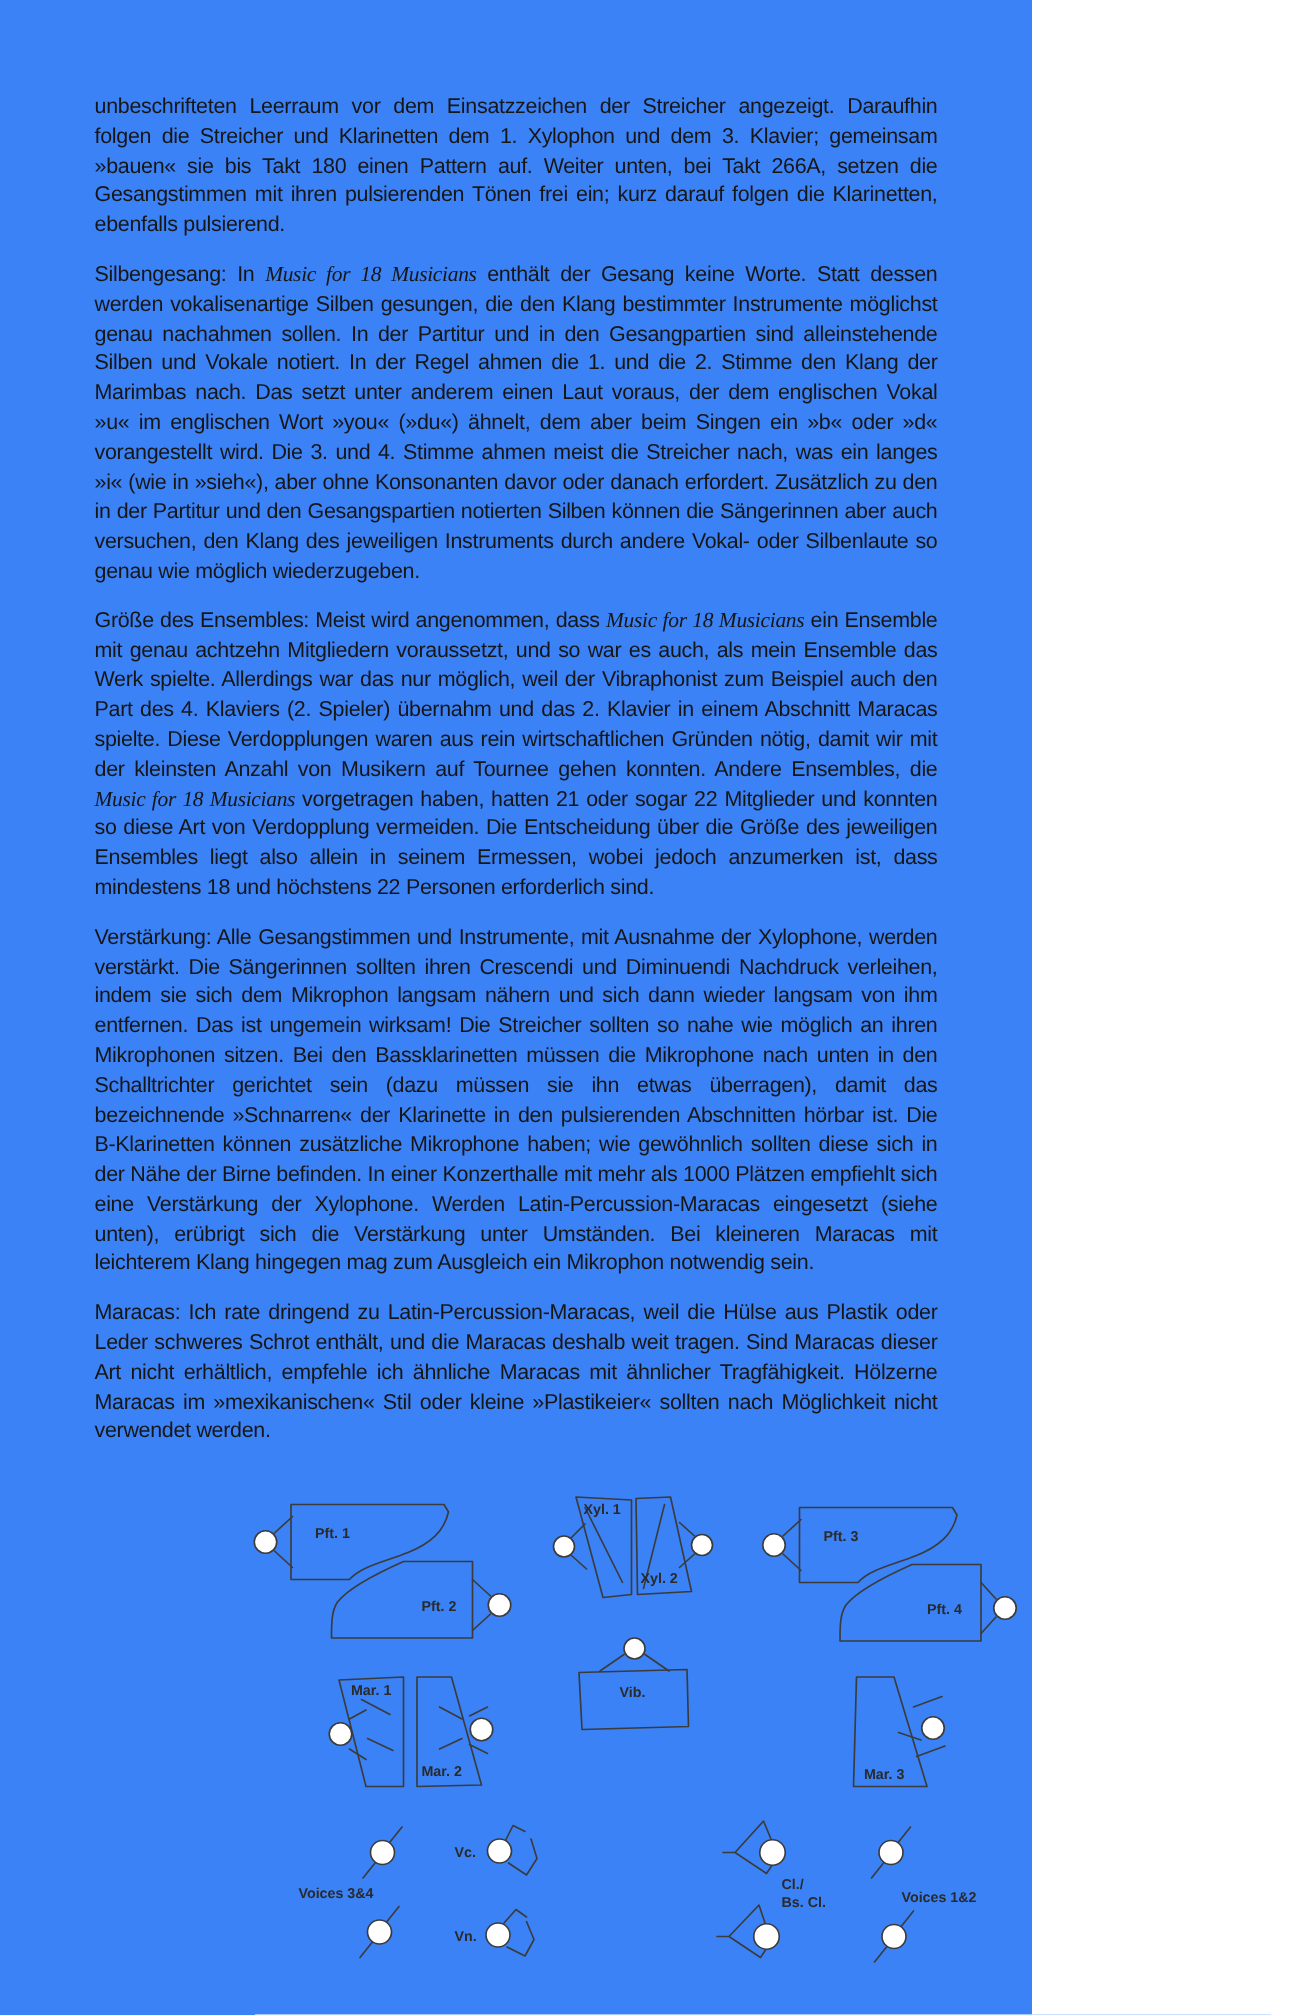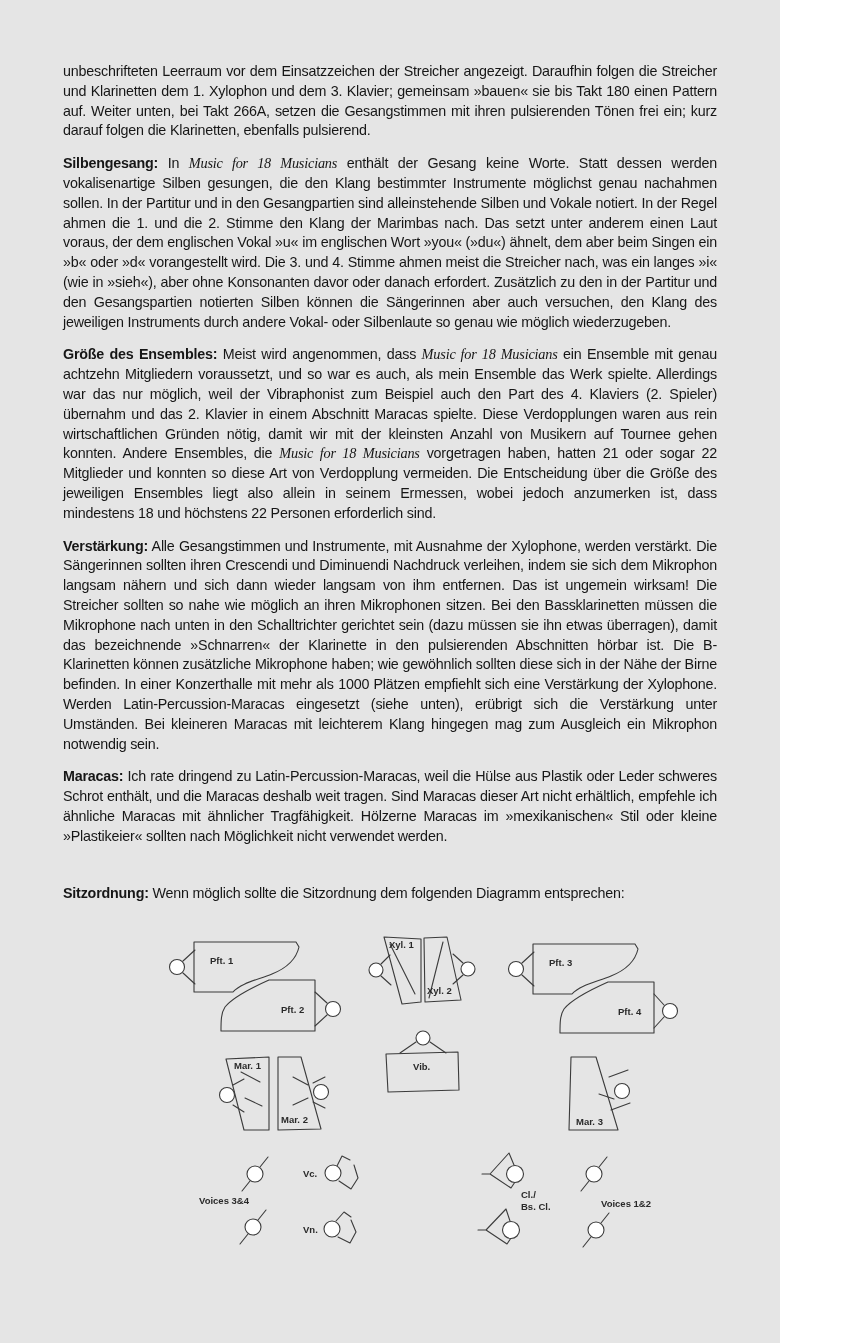--- a/index.html
+++ b/index.html
@@ -1,34 +1,34 @@
 <!DOCTYPE html>
 <html><head>
 <meta charset="utf-8">
 <style>
   html,body{margin:0;padding:0;background:#ffffff;}
   .page{
     position:relative;
-    width:780px;height:1343px;
-    background:#e5e5e5;
+    width:688px;height:1343px;
+    background:#3b82f6;
     overflow:hidden;
     font-family:"Liberation Sans",sans-serif;
     color:#161616;
   }
   .content{padding:62px 63px 0 63px;}
   .para{
     margin:0 0 13px 0;
     text-align:justify;
     font-size:14.3px;
     line-height:19.8px;
     letter-spacing:-0.2px;
     color:#161616;
   }
   .para.gap-top{margin-top:38px;}
-  .b{font-weight:bold;}
+  .b{font-weight:normal;}
   .i{font-style:italic;font-family:Liberation Serif, serif;}
   .diagram-wrap{margin:26px 0 0 0;}
   svg .shape{fill:none;stroke:#3b3b3b;stroke-width:1.1;stroke-linejoin:round;stroke-linecap:round;}
   svg .player{fill:#ffffff;stroke:#3b3b3b;stroke-width:1.1;}
   svg text{
     font-family:"Liberation Sans",sans-serif;
     font-size:9.5px;font-weight:bold;fill:#2a2a2a;
     letter-spacing:0;
   }
 </style>
@@ -37,21 +37,20 @@
 
 <div class="page">
   <div class="content">
 
     <div>
         <p class="para"><span class="">unbeschrifteten Leerraum vor dem Einsatzzeichen der Streicher angezeigt. Daraufhin folgen die Streicher und Klarinetten dem 1. Xylophon und dem 3. Klavier; gemeinsam »bauen« sie bis Takt 180 einen Pattern auf. Weiter unten, bei Takt 266A, setzen die Gesangstimmen mit ihren pulsierenden Tönen frei ein; kurz darauf folgen die Klarinetten, ebenfalls pulsierend.</span></p>
         <p class="para"><span class="b">Silbengesang:</span><span class=""> In </span><span class="i">Music for 18 Musicians</span><span class=""> enthält der Gesang keine Worte. Statt dessen werden vokalisenartige Silben gesungen, die den Klang bestimmter Instrumente möglichst genau nachahmen sollen. In der Partitur und in den Gesangpartien sind alleinstehende Silben und Vokale notiert. In der Regel ahmen die 1. und die 2. Stimme den Klang der Marimbas nach. Das setzt unter anderem einen Laut voraus, der dem englischen Vokal »u« im englischen Wort »you« (»du«) ähnelt, dem aber beim Singen ein »b« oder »d« vorangestellt wird. Die 3. und 4. Stimme ahmen meist die Streicher nach, was ein langes »i« (wie in »sieh«), aber ohne Konsonanten davor oder danach erfordert. Zusätzlich zu den in der Partitur und den Gesangspartien notierten Silben können die Sängerinnen aber auch versuchen, den Klang des jeweiligen Instruments durch andere Vokal- oder Silbenlaute so genau wie möglich wiederzugeben.</span></p>
         <p class="para"><span class="b">Größe des Ensembles:</span><span class=""> Meist wird angenommen, dass </span><span class="i">Music for 18 Musicians</span><span class=""> ein Ensemble mit genau achtzehn Mitgliedern voraussetzt, und so war es auch, als mein Ensemble das Werk spielte. Allerdings war das nur möglich, weil der Vibraphonist zum Beispiel auch den Part des 4. Klaviers (2. Spieler) übernahm und das 2. Klavier in einem Abschnitt Maracas spielte. Diese Verdopplungen waren aus rein wirtschaftlichen Gründen nötig, damit wir mit der kleinsten Anzahl von Musikern auf Tournee gehen konnten. Andere Ensembles, die </span><span class="i">Music for 18 Musicians</span><span class=""> vorgetragen haben, hatten 21 oder sogar 22 Mitglieder und konnten so diese Art von Verdopplung vermeiden. Die Entscheidung über die Größe des jeweiligen Ensembles liegt also allein in seinem Ermessen, wobei jedoch anzumerken ist, dass mindestens 18 und höchstens 22 Personen erforderlich sind.</span></p>
         <p class="para"><span class="b">Verstärkung:</span><span class=""> Alle Gesangstimmen und Instrumente, mit Ausnahme der Xylophone, werden verstärkt. Die Sängerinnen sollten ihren Crescendi und Diminuendi Nachdruck verleihen, indem sie sich dem Mikrophon langsam nähern und sich dann wieder langsam von ihm entfernen. Das ist ungemein wirksam! Die Streicher sollten so nahe wie möglich an ihren Mikrophonen sitzen. Bei den Bassklarinetten müssen die Mikrophone nach unten in den Schalltrichter gerichtet sein (dazu müssen sie ihn etwas überragen), damit das bezeichnende »Schnarren« der Klarinette in den pulsierenden Abschnitten hörbar ist. Die B-Klarinetten können zusätzliche Mikrophone haben; wie gewöhnlich sollten diese sich in der Nähe der Birne befinden. In einer Konzerthalle mit mehr als 1000 Plätzen empfiehlt sich eine Verstärkung der Xylophone. Werden Latin-Percussion-Maracas eingesetzt (siehe unten), erübrigt sich die Verstärkung unter Umständen. Bei kleineren Maracas mit leichterem Klang hingegen mag zum Ausgleich ein Mikrophon notwendig sein.</span></p>
         <p class="para"><span class="b">Maracas:</span><span class=""> Ich rate dringend zu Latin-Percussion-Maracas, weil die Hülse aus Plastik oder Leder schweres Schrot enthält, und die Maracas deshalb weit tragen. Sind Maracas dieser Art nicht erhältlich, empfehle ich ähnliche Maracas mit ähnlicher Tragfähigkeit. Hölzerne Maracas im »mexikanischen« Stil oder kleine »Plastikeier« sollten nach Möglichkeit nicht verwendet werden.</span></p>
-        <p class="para gap-top"><span class="b">Sitzordnung:</span><span class=""> Wenn möglich sollte die Sitzordnung dem folgenden Diagramm entsprechen:</span></p>
       </div>
 
     <div class="diagram-wrap">
       <svg width="740" height="360" viewBox="0 0 740 360" xmlns="http://www.w3.org/2000/svg">
 
         <g>
           <path class="shape" d="M131,12 L233,12 L236,17 C233,30 224,38 209,44 C194,50 178,53 170,62 L131,62 Z"></path>
           <path class="shape" d="M120,31 L132,20 M120,43 L132,54"></path>
           <circle class="player" cx="114" cy="37" r="7.5"></circle>
         </g>

